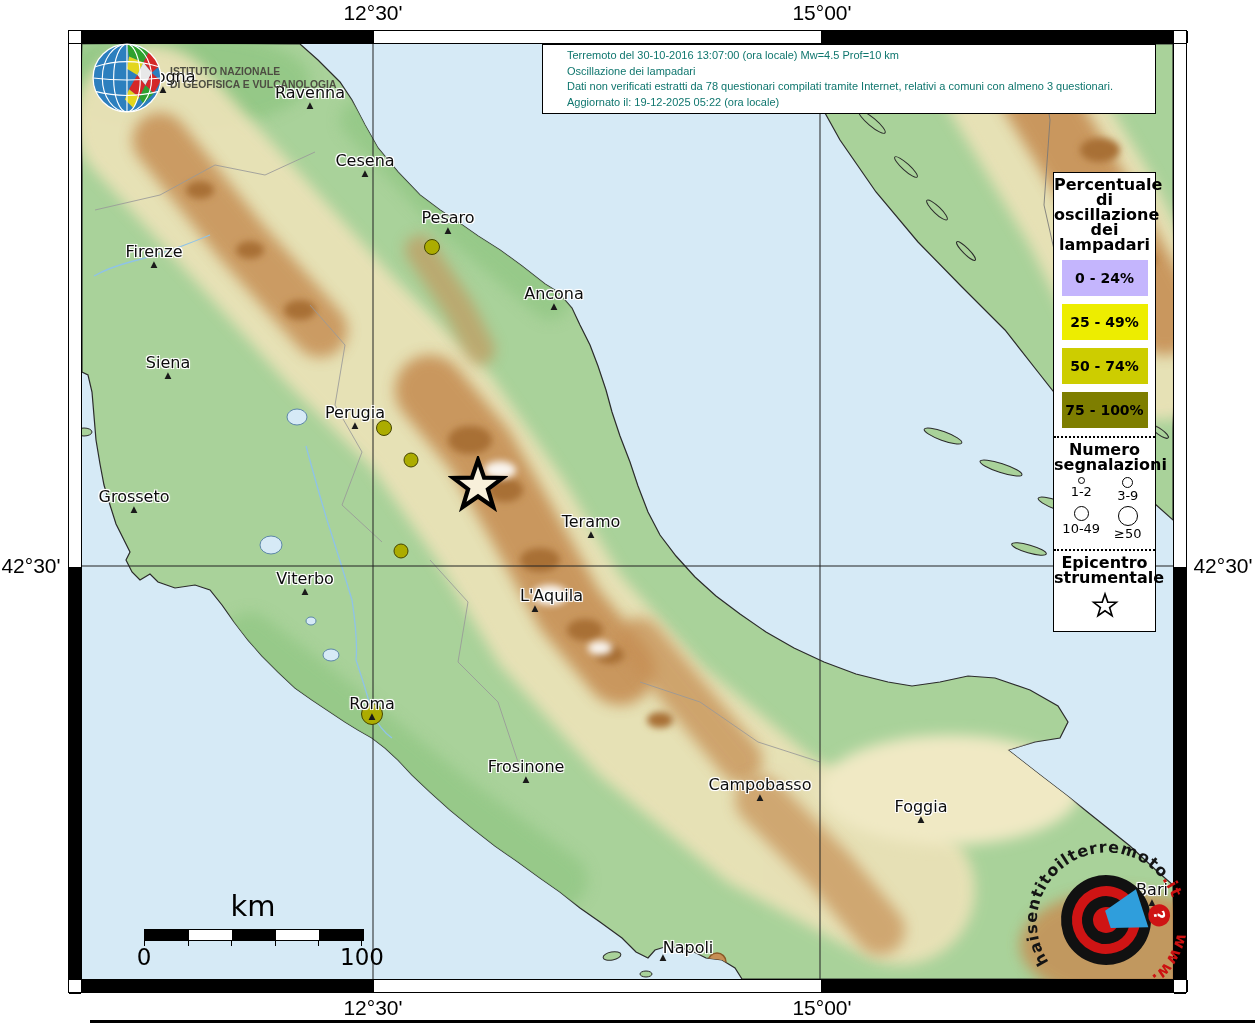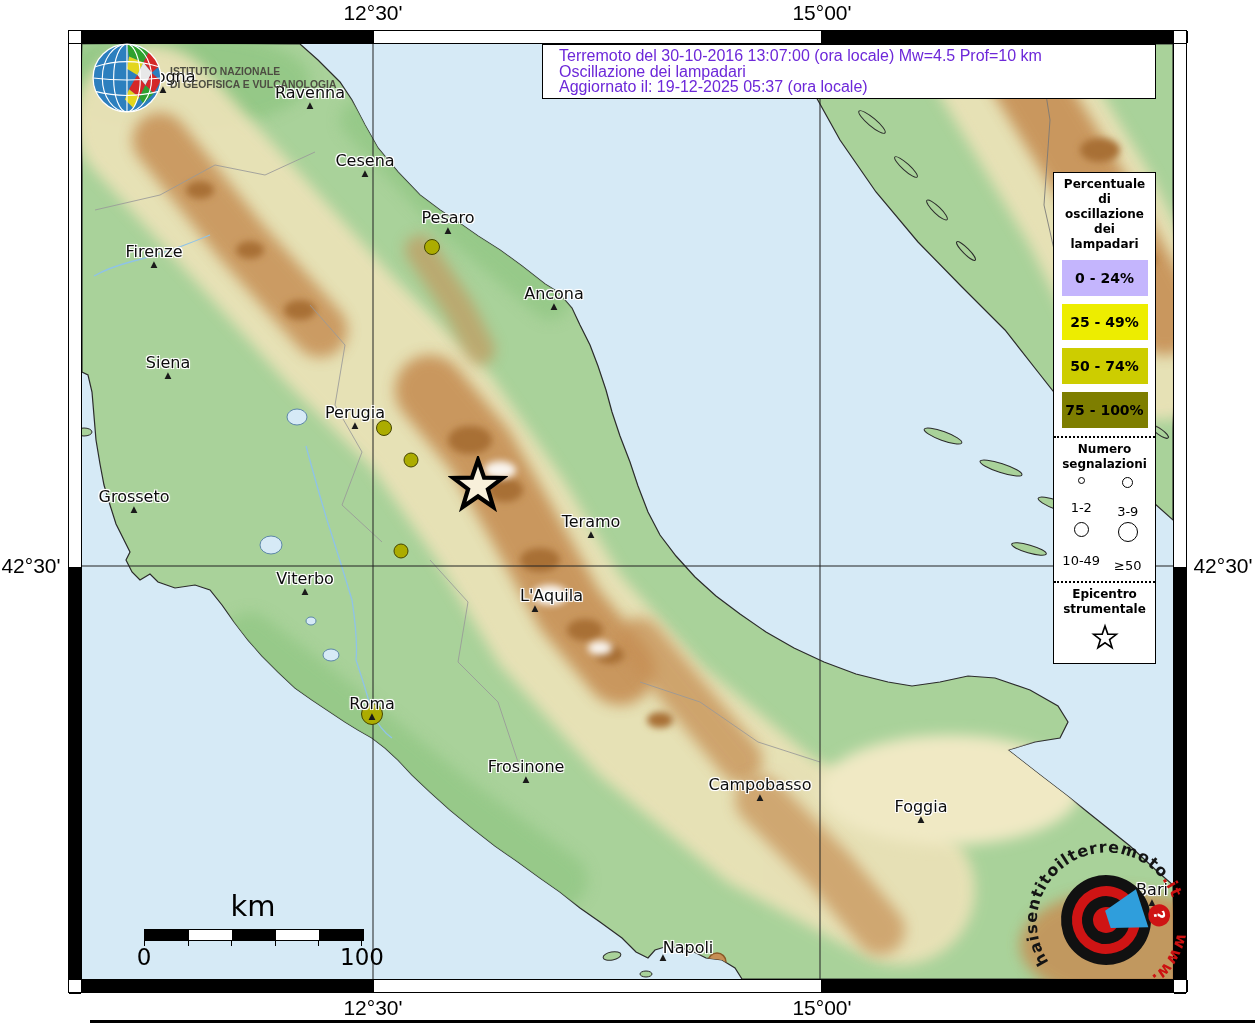--- a/index.html
+++ b/index.html
@@ -9,33 +9,33 @@
   #map-svg{position:absolute;left:82px;top:44px;width:1091px;height:935px;display:block;}
   
   .band{position:absolute;box-sizing:border-box;border:1px solid #000;display:flex;}
   .band > div{flex:0 0 auto;}
   .corner{position:absolute;width:14px;height:14px;background:#fff;border:1px solid #000;box-sizing:border-box;}
   
   .deg{position:absolute;transform:translate(-50%,-50%);font-family:"Liberation Sans",sans-serif;
        font-size:21px;color:#000;white-space:nowrap;}
   
   #info-box{position:absolute;left:542px;top:44px;width:614px;box-sizing:border-box;
-    background:#fff;border:1px solid #000;padding:3px 16px;
-    font-family:"Liberation Sans",sans-serif;font-size:16px;line-height:15.5px;color:#6d28d9;}
+    background:#fff;border:1px solid #000;padding:3px 24px;
+    font-family:"Liberation Sans",sans-serif;font-size:11px;line-height:15.5px;color:#0f766e;}
   
   #legend{position:absolute;left:1053px;top:172px;width:103px;box-sizing:border-box;
     background:#fff;border:1px solid #000;padding:4px 0 6px 0;text-align:center;color:#000;}
-  .lg-title{font-weight:bold;font-size:12px;line-height:15px;white-space:pre-line;}
+  .lg-title{font-weight:bold;font-size:16px;line-height:15px;white-space:pre-line;}
   .swatch{width:86px;height:36px;margin:8px auto 0 auto;display:flex;align-items:center;justify-content:center;
     font-weight:bold;font-size:14px;}
   .dotline{border-top:2px dotted #000;margin:8px 0 4px 0;}
   .circle-grid{display:flex;flex-wrap:wrap;justify-content:space-around;padding:2px 4px 0 4px;}
   .circle-cell{width:46px;display:flex;flex-direction:column;align-items:center;margin-top:3px;}
   .circle-cell .ring{border:1.6px solid #000;border-radius:50%;background:#fff;box-sizing:border-box;}
-  .circle-cell .cl{font-size:13px;margin-top:16px;}
+  .circle-cell .cl{font-size:13px;margin-top:0;}
   
   .city{position:absolute;transform:translate(-50%,-50%);z-index:31;pointer-events:none;}
   .city-name{font-size:16px;color:#0c0c0c;white-space:nowrap;display:block;transform:translate(0,0);
     text-shadow:-1px -1px 0 #fff,1px -1px 0 #fff,-1px 1px 0 #fff,1px 1px 0 #fff,0 0 3px #fff;}
   .city-marker{position:absolute;left:50%;font-size:9px;line-height:9px;color:#1a1a1a;transform:translate(-50%,0);}
   .qdot{position:absolute;border-radius:50%;box-sizing:border-box;border:1.4px solid #454500;
     transform:translate(-50%,-50%);z-index:30;}
   #epicenter-star{position:absolute;transform:translate(-50%,-50%);z-index:32;}
   
   #scalebar{position:absolute;left:137px;top:929px;width:218px;z-index:20;margin-left:7px;}
@@ -295,21 +295,22 @@
       <div class="deg" style="left: 373px; top: 1008px;">12°30'</div>
       <div class="deg" style="left: 822px; top: 13px;">15°00'</div>
       <div class="deg" style="left: 822px; top: 1008px;">15°00'</div>
       <div class="deg" style="left: 31px; top: 566px;">42°30'</div>
       <div class="deg" style="left: 1223px; top: 566px;">42°30'</div>
     </div>
 
   <div id="info-box" class="lz">
     <div>Terremoto del 30-10-2016 13:07:00 (ora locale) Mw=4.5 Prof=10 km</div>
     <div>Oscillazione dei lampadari</div>
-    <div>Aggiornato il: 19-12-2025 05:37 (ora locale)</div>
+    <div>Dati non verificati estratti da 78 questionari compilati tramite Internet, relativi a comuni con almeno 3 questionari.</div>
+    <div>Aggiornato il: 19-12-2025 05:22 (ora locale)</div>
   </div>
 
   <div id="legend" class="lz">
     <div class="lg-title">Percentuale
 di
 oscillazione
 dei
 lampadari</div>
     <div id="swatches">
         <div class="swatch" style="background: #c4b5fd;">0 - 24%</div>

